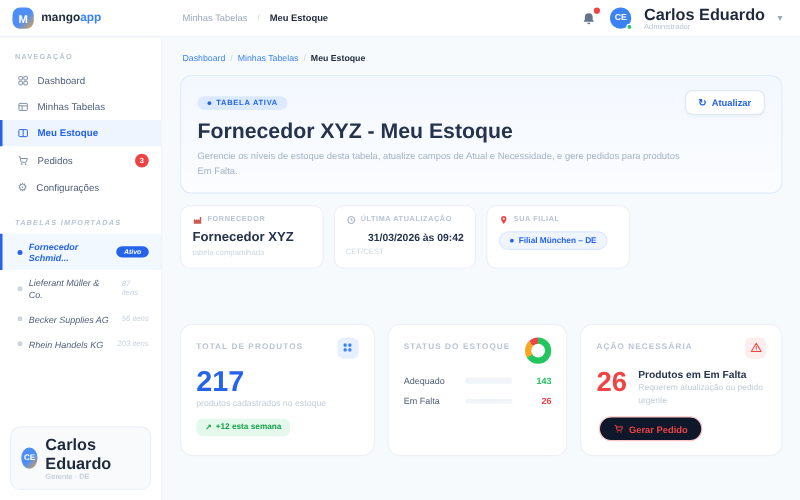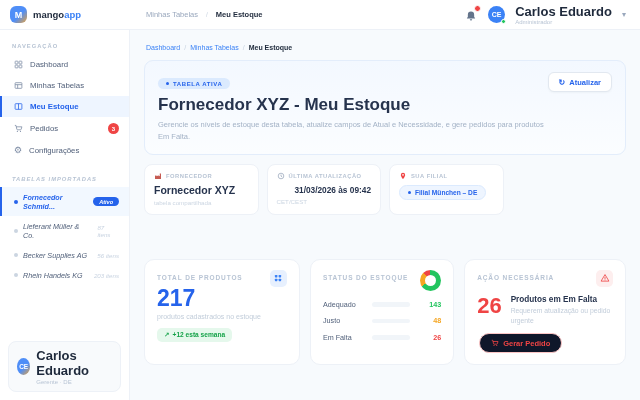--- a/index.html
+++ b/index.html
@@ -92,21 +92,21 @@
 
   .panels-row { display:grid; grid-template-columns:1.06fr 0.98fr 1.1fr; gap:10px; margin-top:44px; }
   .panel { background:#fff; border:1px solid #edf1f7; border-radius:10px; padding:10px 12px 11px; }
   .panel-head { display:flex; justify-content:space-between; align-items:flex-start; }
   .panel-label { font-size:6.5px; font-weight:bold; letter-spacing:0.9px; color:#b8c4d4; margin-top:4px; }
   .icon-tile { width:17px; height:17px; border-radius:5px; display:flex; align-items:center; justify-content:center; }
   .tile-blue { background:#e7f0fe; }
   .tile-red { background:#fdeeee; }
   .icon-tile svg { width:10px; height:10px; }
 
-  .big-blue { font-size:23px; font-weight:bold; color:#2563eb; line-height:1; }
+  .big-blue { font-size:23px; font-weight:bold; color:#2563eb; line-height:1; margin-top:7px; }
   .panel-sub { font-size:7px; color:#c2cdda; margin-top:3px; }
   .trend-badge { display:inline-flex; align-items:center; gap:3px; background:#e5f8ec; color:#16a34a;
                  font-size:6.6px; font-weight:bold; padding:3px 7px; border-radius:5px; margin-top:8px; }
 
   .donut { width:21px; height:21px; border-radius:50%; position:relative; }
   .donut::after { content:""; position:absolute; inset:5px; background:#fff; border-radius:50%; }
   .status-rows { margin-top:9px; display:flex; flex-direction:column; gap:7.5px; }
   .status-row { display:flex; align-items:center; gap:16px; }
   .status-name { width:33px; font-size:7.2px; color:#51607a; flex:0 0 auto; }
   .bar-track { flex:1; height:4.5px; background:#f1f5f9; border-radius:3px; overflow:hidden; }
@@ -325,25 +325,20 @@
         <div class="panel-label">STATUS DO ESTOQUE</div>
         <div class="donut" style="background: conic-gradient(rgb(34, 197, 94) 0deg, rgb(34, 197, 94) 237.235deg, rgb(245, 166, 35) 237.235deg, rgb(245, 166, 35) 316.866deg, rgb(239, 68, 68) 316.866deg, rgb(239, 68, 68) 360deg);"></div>
       </div>
       <div class="status-rows">
         <div class="status-row">
           <span class="status-name">Adequado</span>
           <span class="bar-track"><span class="bar-fill" style="width: 65.8986%; background: rgb(34, 197, 94);"></span></span>
           <span class="status-value" style="color: rgb(34, 197, 94);">143</span>
         </div>
         <div class="status-row">
-          <span class="status-name">Justo</span>
-          <span class="bar-track"><span class="bar-fill" style="width: 22.1198%; background: rgb(245, 166, 35);"></span></span>
-          <span class="status-value" style="color: rgb(245, 166, 35);">48</span>
-        </div>
-        <div class="status-row">
           <span class="status-name">Em Falta</span>
           <span class="bar-track"><span class="bar-fill" style="width: 11.9816%; background: rgb(239, 68, 68);"></span></span>
           <span class="status-value" style="color: rgb(239, 68, 68);">26</span>
         </div>
       </div>
     </div>
 
     <div class="panel">
       <div class="panel-head">
         <div class="panel-label">AÇÃO NECESSÁRIA</div>

